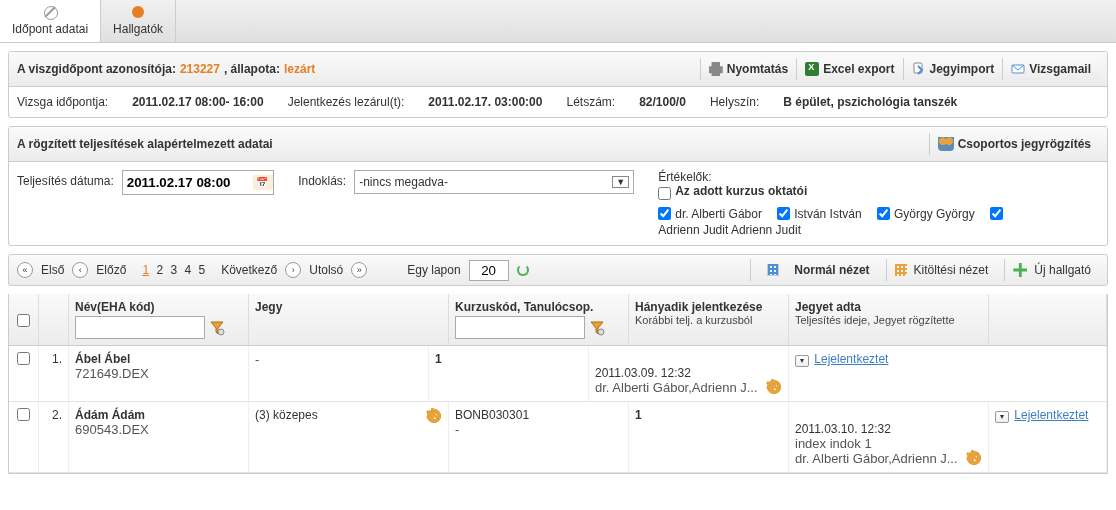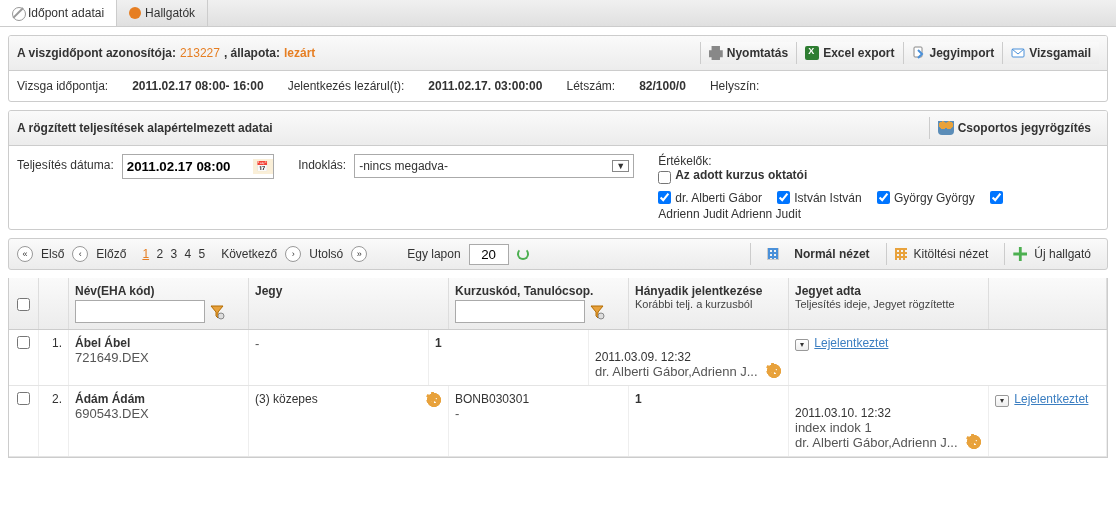--- a/index.html
+++ b/index.html
@@ -1,29 +1,29 @@
 <!DOCTYPE html>
 <html><head>
   <meta charset="utf-8">
   <style>
     * { box-sizing: border-box; margin: 0; padding: 0; }
     body { font-family: Arial, sans-serif; font-size: 12px; color: #333; background: #fff; width: 1116px; }
     
     .tabs { display: flex; background: linear-gradient(#f0f0f0, #e0e0e0); border-bottom: 1px solid #ccc; }
-    .tab { padding: 6px 12px; display: flex; align-items: center; gap: 4px; border-right: 1px solid #ccc; cursor: pointer; }
+    .tab { padding: 6px 12px; display: flex; align-items: center; gap: 4px; border-right: 1px solid #ccc; cursor: pointer; flex-direction: column; }
     .tab.active { background: #fff; }
     .tab-icon { width: 12px; height: 12px; border-radius: 50%; background: #e67e22; display: inline-block; }
     .tab-icon.slash { background: none; position: relative; }
     .tab-icon.slash::before { content: ''; position: absolute; width: 12px; height: 12px; border: 1.5px solid #999; border-radius: 50%; }
     .tab-icon.slash::after { content: ''; position: absolute; width: 14px; height: 1.5px; background: #999; transform: rotate(-45deg); top: 5px; left: -1px; }
     
     .panel { margin: 8px; border: 1px solid #ccc; border-radius: 3px; overflow: hidden; }
     .panel-header { background: linear-gradient(#fafafa, #ececec); padding: 6px 8px; border-bottom: 1px solid #ccc; display: flex; justify-content: space-between; align-items: center; }
     .panel-header.dark { font-weight: bold; }
-    .id-value { color: #e67e22; font-weight: normal; text-align: center; }
+    .id-value { color: #e67e22; font-weight: bold; text-align: center; }
     .status-value { color: #e67e22; font-weight: bold; }
     
     .toolbar-btns { display: flex; }
     .toolbar-btn { padding: 4px 8px; display: flex; align-items: center; gap: 4px; border-left: 1px solid #ccc; cursor: pointer; background: linear-gradient(#fafafa, #ececec); }
     .icon { width: 14px; height: 14px; display: inline-block; }
     .icon.print { background: #888; clip-path: polygon(20% 0, 80% 0, 80% 30%, 100% 30%, 100% 80%, 80% 80%, 80% 100%, 20% 100%, 20% 80%, 0 80%, 0 30%, 20% 30%); }
     .icon.excel { background: #2e7d32; border-radius: 2px; position: relative; }
     .icon.excel::after { content: 'X'; color: #fff; font-size: 9px; font-weight: bold; position: absolute; top: 0; left: 3px; }
     .icon.import { width: 14px; height: 14px; }
     
@@ -135,20 +135,21 @@
     </div>
   </div>
   <div class="info-row">
     <span>Vizsga időpontja:</span>
     <span class="info-value">2011.02.17 08:00- 16:00</span>
     <span>Jelentkezés lezárul(t):</span>
     <span class="info-value">2011.02.17. 03:00:00</span>
     <span>Létszám:</span>
     <span class="info-value">82/100/0</span>
     <span>Helyszín:</span>
+    <span class="info-value">B épület, pszichológia tanszék</span>
   </div>
 </div>
 
 <div class="panel">
   <div class="panel-header dark">
     <span>A rögzített teljesítések alapértelmezett adatai</span>
     <div class="group-btn">
       <span class="icon users"></span>
       <span>Csoportos jegyrögzítés</span>
     </div>

